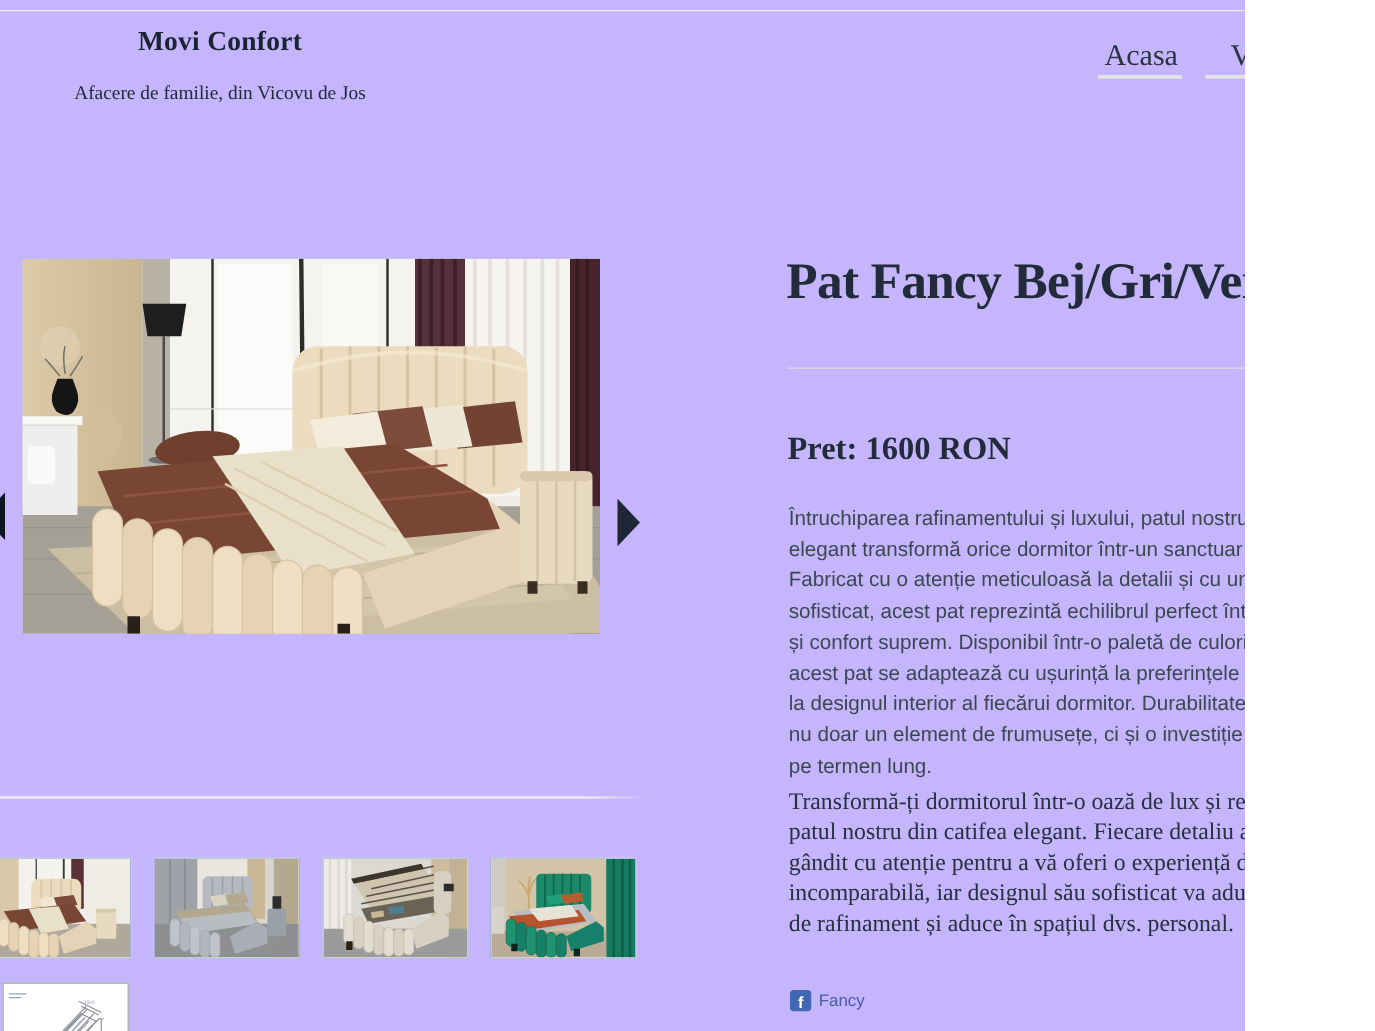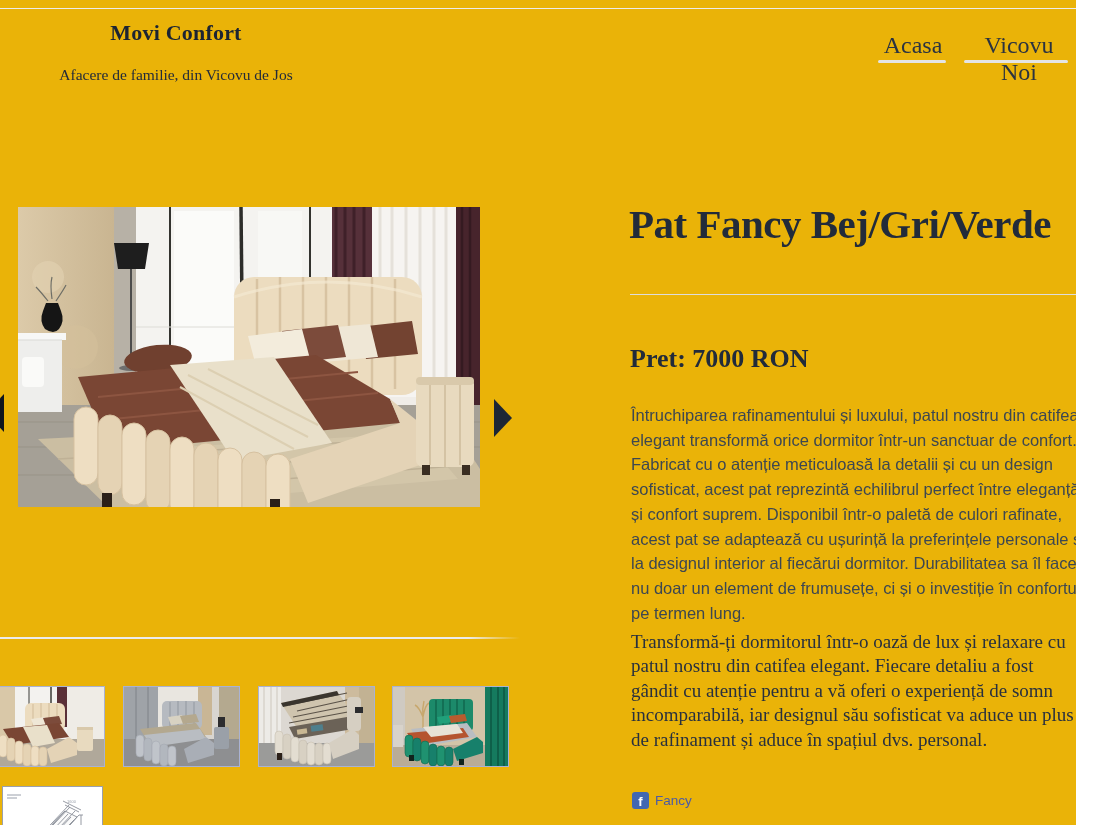--- a/index.html
+++ b/index.html
@@ -1,19 +1,19 @@
 <!DOCTYPE html>
 <html><head>
 <meta charset="utf-8">
 <style>
   * { margin:0; padding:0; box-sizing:border-box; }
   html,body { background:#fff; }
   #page {
-    position:relative; width:1076px; height:825px;
-    background:#eab308; overflow:hidden;
+    position:relative; width:996px; height:825px;
+    background:#c4b5fd; overflow:hidden;
     font-family:"Liberation Serif", serif;
     color:#242e3f;
   }
   .hairline-top { position:absolute; left:0; top:8px; width:1100px; height:1px; background:#ececec; }
 
   
   .brand { position:absolute; left:47px; top:20px; width:258px; text-align:center; }
   .brand-title { font-size:22px; font-weight:bold; color:#1c2433; letter-spacing:.2px; }
   .brand-subtitle { font-size:15.5px; color:#232b3a; margin-top:20px; }
   .nav-item { position:absolute; top:32px; font-size:24px; color:#2b3340; cursor:pointer; text-align:center; }
@@ -306,21 +306,21 @@
         <path d="M78 28 L78 44 M76 28 L80 28 M76 44 L80 44"></path>
 
         <path d="M30 58 L2 76 M42 66 L14 78"></path>
       </g>
       <text x="64" y="16" font-size="4" fill="#9aa0ab" font-family="Liberation Sans, sans-serif">1600</text>
     </svg>
   </div>
 
   <h1 class="product-title">Pat Fancy Bej/Gri/Verde</h1>
   <div class="title-divider"></div>
-  <h2 class="price">Pret: 7000 RON</h2>
+  <h2 class="price">Pret: 1600 RON</h2>
   <p class="desc-sans">Întruchiparea rafinamentului și luxului, patul nostru din catifea elegant transformă orice dormitor într-un sanctuar de confort. Fabricat cu o atenție meticuloasă la detalii și cu un design sofisticat, acest pat reprezintă echilibrul perfect între eleganță și confort suprem. Disponibil într-o paletă de culori rafinate, acest pat se adaptează cu ușurință la preferințele personale și la designul interior al fiecărui dormitor. Durabilitatea sa îl face nu doar un element de frumusețe, ci și o investiție în confortul pe termen lung.</p>
   <p class="desc-serif">Transformă-ți dormitorul într-o oază de lux și relaxare cu patul nostru din catifea elegant. Fiecare detaliu a fost gândit cu atenție pentru a vă oferi o experiență de somn incomparabilă, iar designul său sofisticat va aduce un plus de rafinament și aduce în spațiul dvs. personal.</p>
 
   <div class="share-row">
     <div class="fb-badge">f</div>
     <span class="share-label">Fancy</span>
   </div>
 </div>
 
 </body></html>

